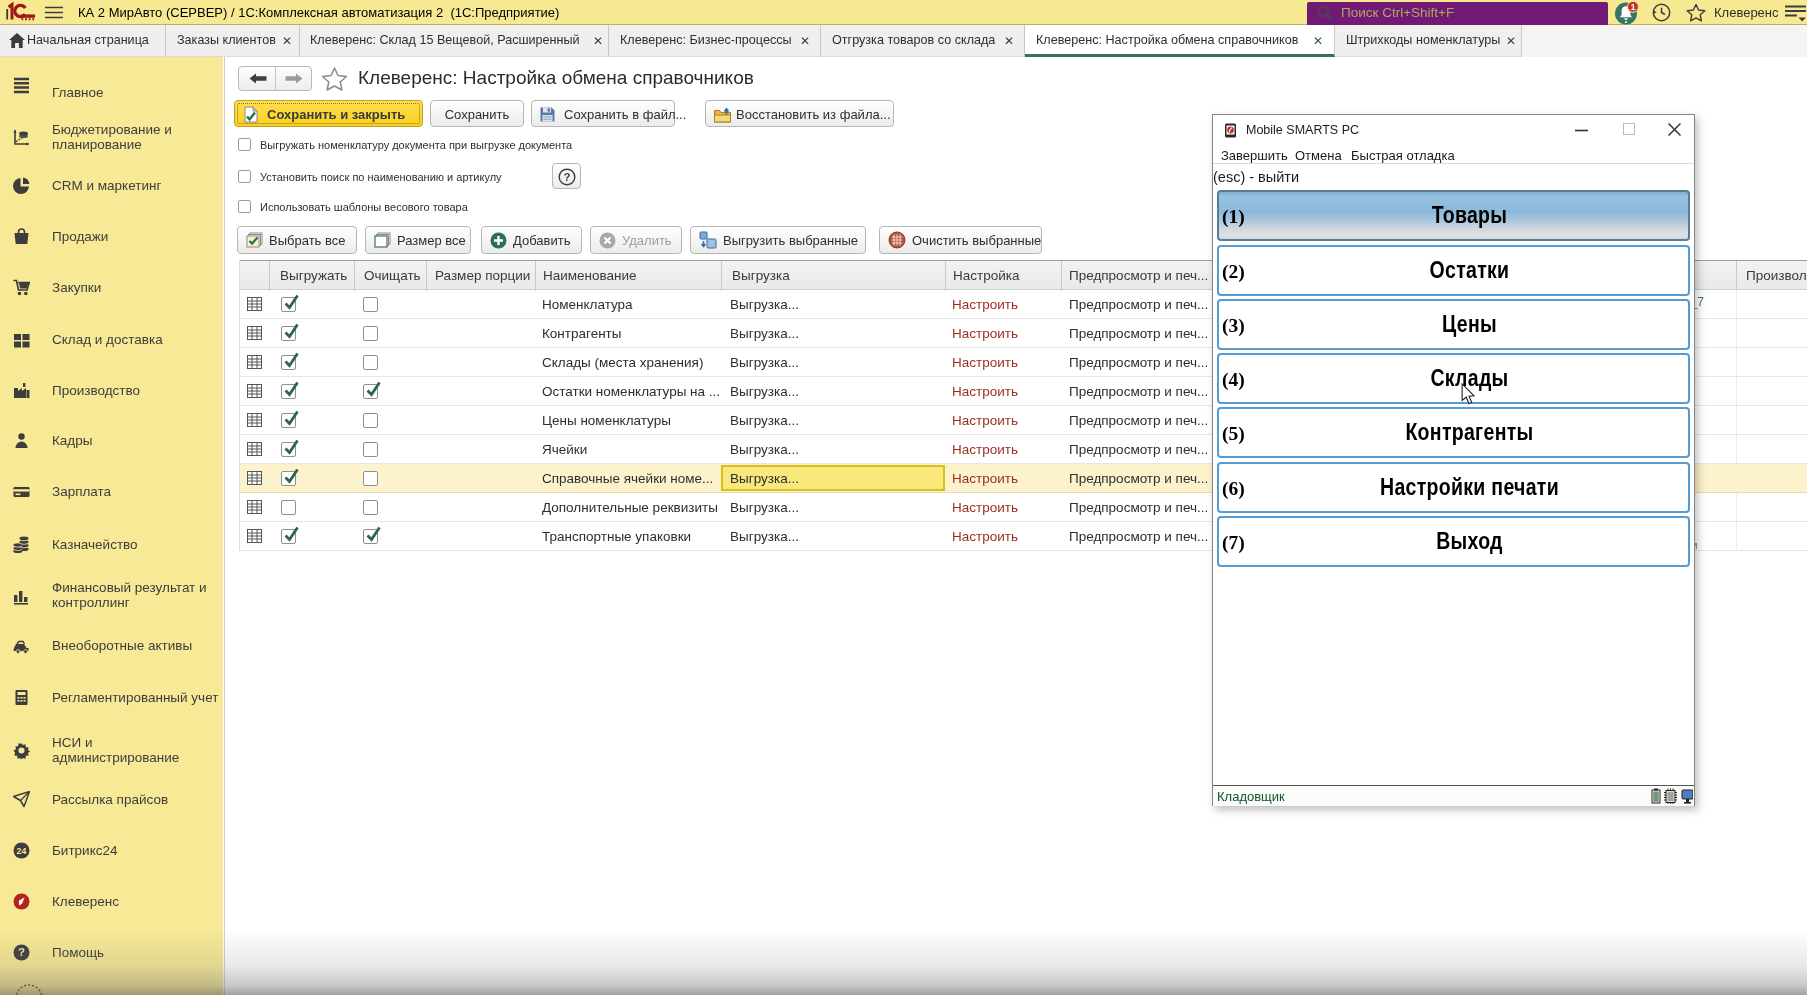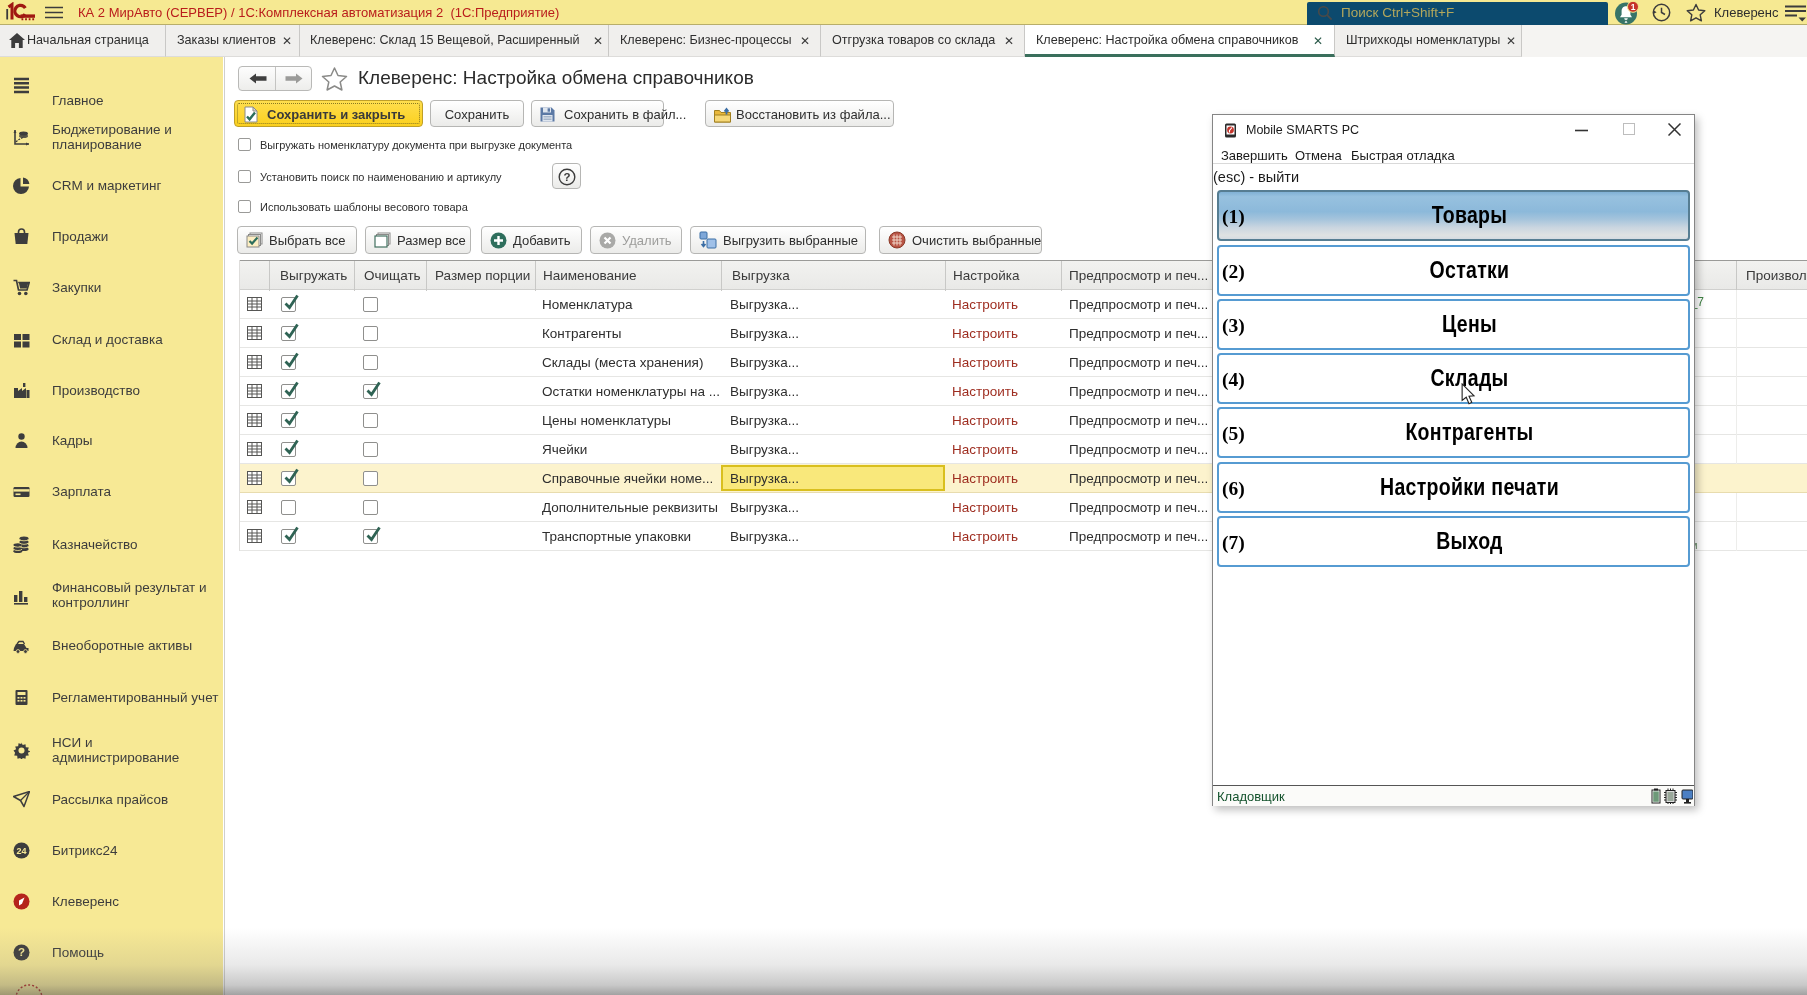--- a/index.html
+++ b/index.html
@@ -1,21 +1,21 @@
 <!DOCTYPE html>
 <html><head><meta charset="utf-8">
 <style>
 *{margin:0;padding:0;box-sizing:border-box}
 html,body{width:1807px;height:995px;overflow:hidden}
 body{font-family:"Liberation Sans",sans-serif;position:relative;background:#fff;color:#333}
 .abs{position:absolute}
 
 #topbar{position:absolute;left:0;top:0;width:1807px;height:25px;background:#f6e992;border-bottom:1px solid #b8ae6a}
-#topbar .title{position:absolute;left:78px;top:5px;font-size:13px;color:#b91c1c}
-#search{position:absolute;left:1307px;top:2px;width:301px;height:30px;background:#0c4a6e;border-radius:2px}
+#topbar .title{position:absolute;left:78px;top:5px;font-size:13px;color:#000000}
+#search{position:absolute;left:1307px;top:2px;width:301px;height:30px;background:#701a75;border-radius:2px}
 #search .ph{position:absolute;left:34px;top:3px;font-size:13.5px;color:#b3a75c}
 
 #tabbar{position:absolute;left:0;top:25px;width:1807px;height:32px;background:#f5f4f2}
 .tab{position:absolute;top:0;height:32px;background:#f0efed;border-right:1px solid #c9c8c6;border-bottom:1px solid #dddcda;font-size:12.6px;color:#2e2e2e;white-space:nowrap}
 .tab .tx{position:absolute;top:8px}
 .tab .cl{position:absolute;top:8.5px;font-size:12px;color:#3a3a3a}
 .tab.active{background:#fff;border-bottom:3px solid #3a6f5c;z-index:2}
 
 #sidebar{position:absolute;left:0;top:57px;width:223px;height:938px;background:#f7e995}
 .sbitem{position:absolute;left:52px;font-size:13.5px;color:#3d3d3d;line-height:15px;white-space:nowrap}
@@ -24,21 +24,21 @@
 #content{position:absolute;left:225px;top:57px;width:1582px;height:938px;background:#fff}
 
 #navbtns{position:absolute;left:238px;top:66px;width:74px;height:25px;border:1px solid #b9b9b7;border-radius:4px;background:linear-gradient(#fdfdfd,#ededeb)}
 #navbtns .sep{position:absolute;left:36px;top:0;width:1px;height:23px;background:#c4c4c2}
 #pgtitle{position:absolute;left:358px;top:67px;font-size:19px;color:#2b2b2b}
 
 .btn{position:absolute;border:1px solid #b6b6b4;border-radius:4px;background:linear-gradient(#ffffff,#ebebe9);font-size:13px;color:#2e2e2e;white-space:nowrap}
 .btn .ic{position:absolute;left:8px;top:4px}
 #btnsaveclose{left:234px;top:100px;width:189px;height:27px;background:linear-gradient(#fede4e,#fbd01e);border:1px solid #c0a028;font-weight:bold;color:#3a3a3a}
 #btnsave{left:430px;top:100px;width:94px;height:27px}
-#btnsavefile{left:531px;top:100px;width:133px;height:27px}
+#btnsavefile{left:531px;top:100px;width:144px;height:27px}
 #btnrestore{left:705px;top:100px;width:189px;height:27px}
 
 .cbx{position:absolute;width:13px;height:13px;border:1px solid #9a9a98;border-radius:2px;background:#fff}
 .cblabel{position:absolute;font-size:11px;color:#2e2e2e;white-space:nowrap}
 
 .tbtn{position:absolute;top:226px;height:28px;white-space:nowrap;border:1px solid #b6b6b4;border-radius:4px;background:linear-gradient(#ffffff,#ebebe9);font-size:13px;color:#2e2e2e}
 
 #tbl{position:absolute;left:239px;top:260px;width:1568px;height:291px;border-left:1px solid #dedddb}
 #thead{position:absolute;left:0;top:0;width:1568px;height:30px;background:linear-gradient(#f2f2f0,#e9e9e7);border-top:1px solid #9a9a98;border-bottom:1px solid #d0d0ce;font-size:13.5px;color:#3a3a3a}
 .hcell{position:absolute;top:7px;white-space:nowrap}
@@ -135,21 +135,21 @@
     </div>
   <div class="tab" style="left:1335px;width:187px">
       <span class="tx" style="left:11px">Штрихкоды номенклатуры</span>
       <span class="cl" style="left:171px">✕</span>
     </div>
 </div>
 <div id="sidebar">
   <svg class="sbicon" style="top:19.5px" viewBox="0 0 17 17">
       <path d="M1 2h15M1 6.3h15M1 10.6h15M1 14.9h15" stroke="#3d3d3d" stroke-width="2.5"></path>
     </svg>
-  <div class="sbitem" style="top:36px">Главное</div>
+  <div class="sbitem" style="top:28px">Главное</div>
   <svg class="sbicon" style="top:71.5px" viewBox="0 0 17 17">
       <path d="M2 1 L2 15 L16 15" stroke="#3d3d3d" stroke-width="1.6" fill="none"></path>
       <path d="M2 1 L0.5 4 L3.5 4 Z M16 15 L13 13.5 L13 16.5 Z" fill="#3d3d3d"></path>
       <path d="M3 13 C6 9 8 11 11 7" stroke="#3d3d3d" stroke-width="1.2" fill="none" stroke-dasharray="2 1.2"></path>
       <ellipse cx="10.5" cy="4.5" rx="4.5" ry="2" fill="#3d3d3d"></ellipse>
       <ellipse cx="10.5" cy="7" rx="4.5" ry="2" fill="#3d3d3d" opacity=".85"></ellipse>
     </svg>
   <div class="sbitem" style="top:65px">Бюджетирование и<br>планирование</div>
   <svg class="sbicon" style="top:119.5px" viewBox="0 0 17 17">
       <path d="M7.5 9.5 L7.5 1 A8 8 0 1 0 16 9.5 Z" fill="#3d3d3d"></path>

